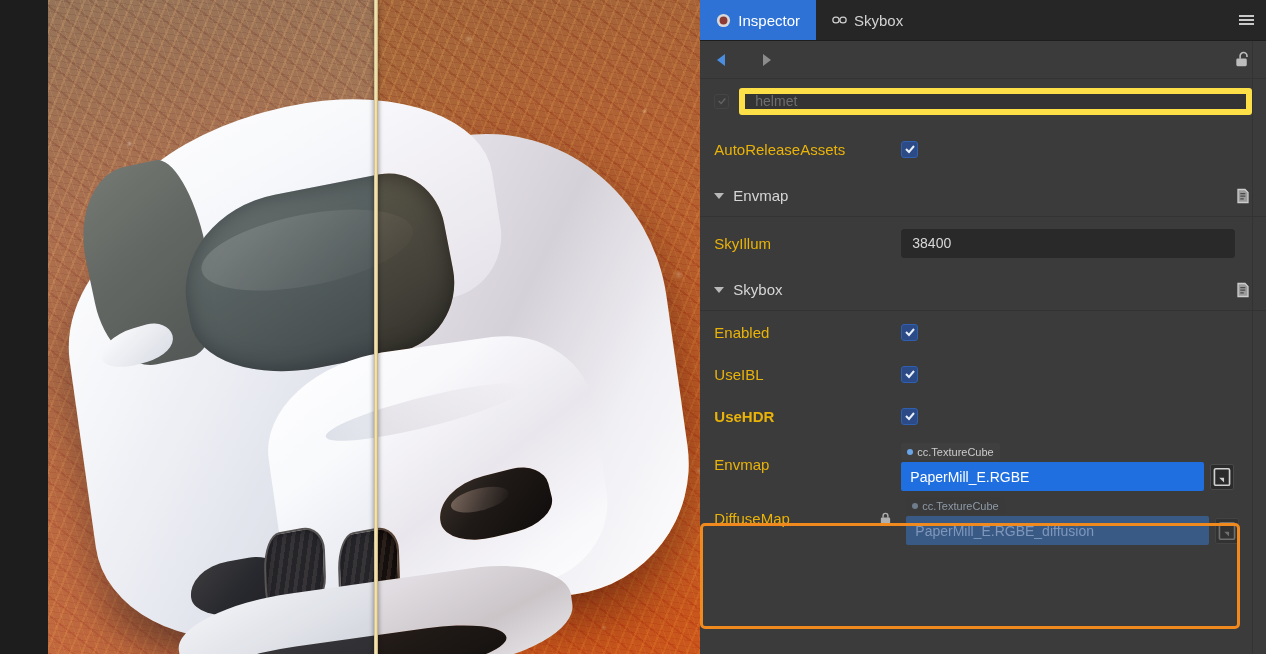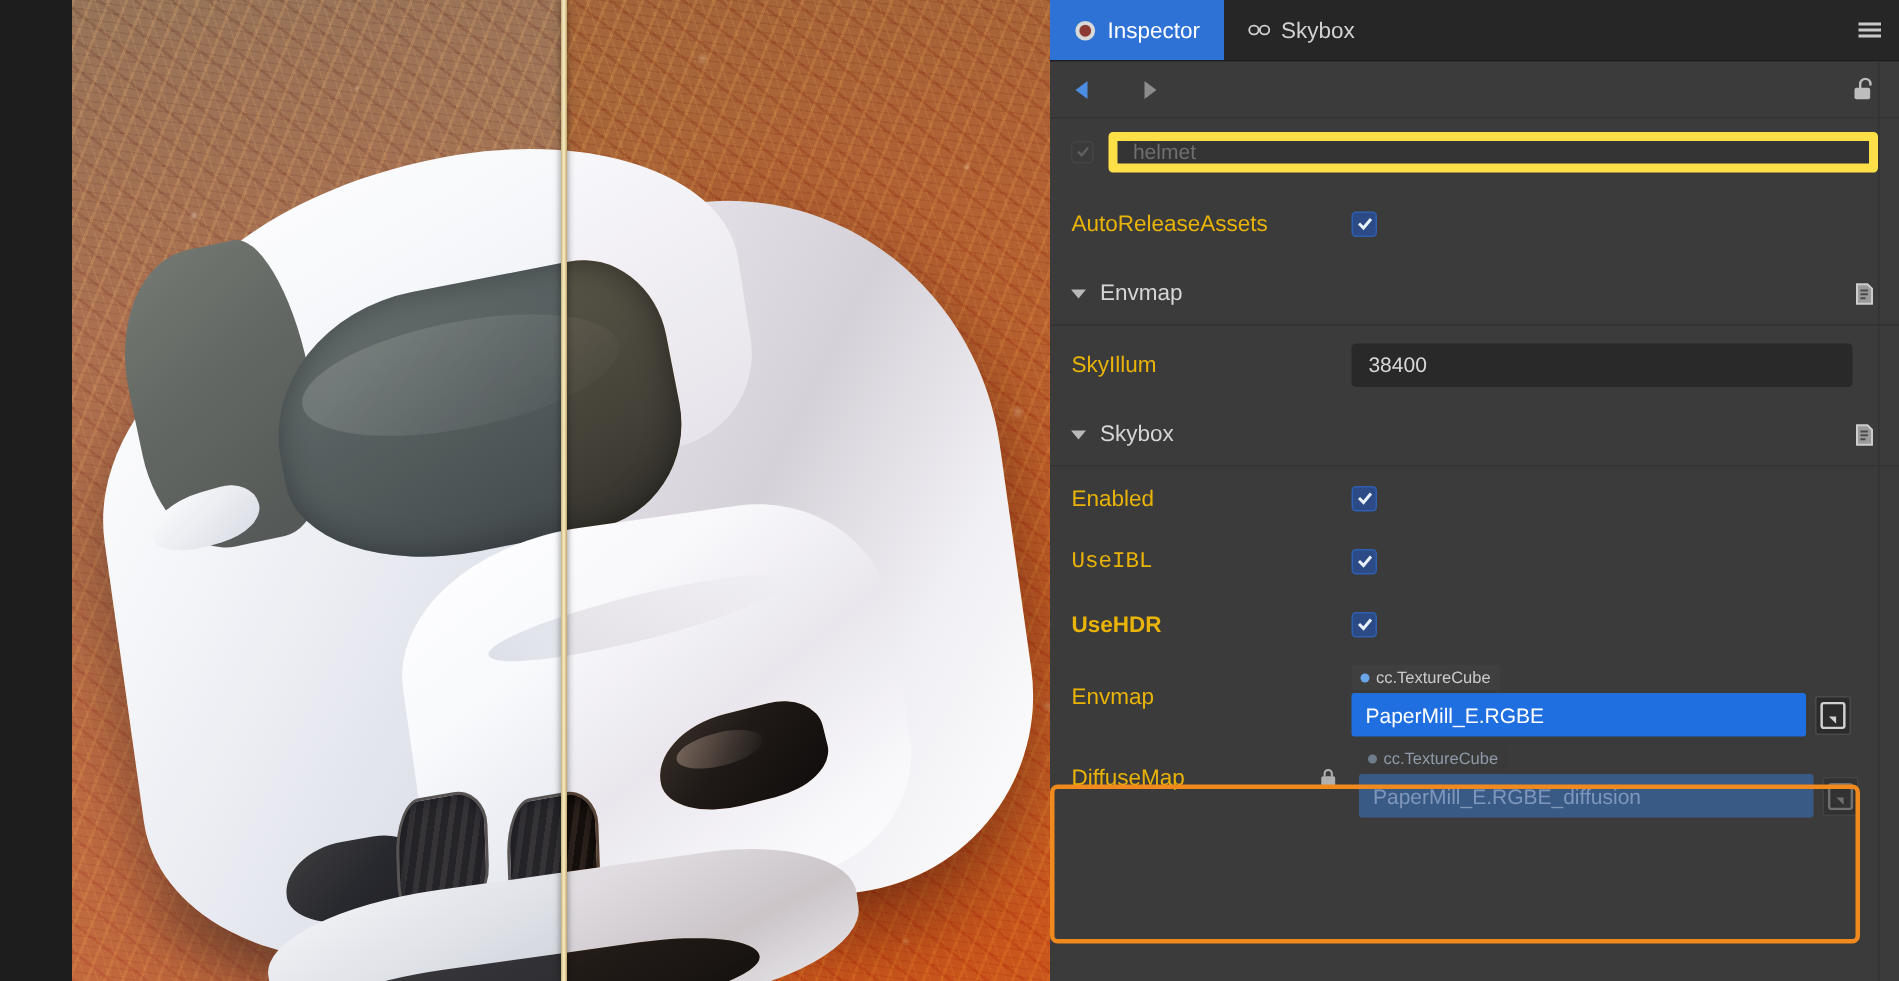--- a/index.html
+++ b/index.html
@@ -413,21 +413,21 @@
 
     <div class="prop-row" style="min-height:42px;">
       <div class="prop-label">Enabled</div>
       <div class="cb">
         <svg viewBox="0 0 12 12">
             <polyline points="2,6 5,9 10,3" fill="none" stroke="#e8f0fb" stroke-width="2"></polyline>
           </svg>
       </div>
     </div>
 
-    <div class="prop-row" style="min-height:42px;font-family:Liberation Mono, monospace;">
+    <div class="prop-row" style="min-height:42px;">
       <div class="prop-label">UseIBL</div>
       <div class="cb">
         <svg viewBox="0 0 12 12">
             <polyline points="2,6 5,9 10,3" fill="none" stroke="#e8f0fb" stroke-width="2"></polyline>
           </svg>
       </div>
     </div>
 
     <div class="prop-row" style="min-height:42px;font-weight:bold;">
       <div class="prop-label">UseHDR</div>

